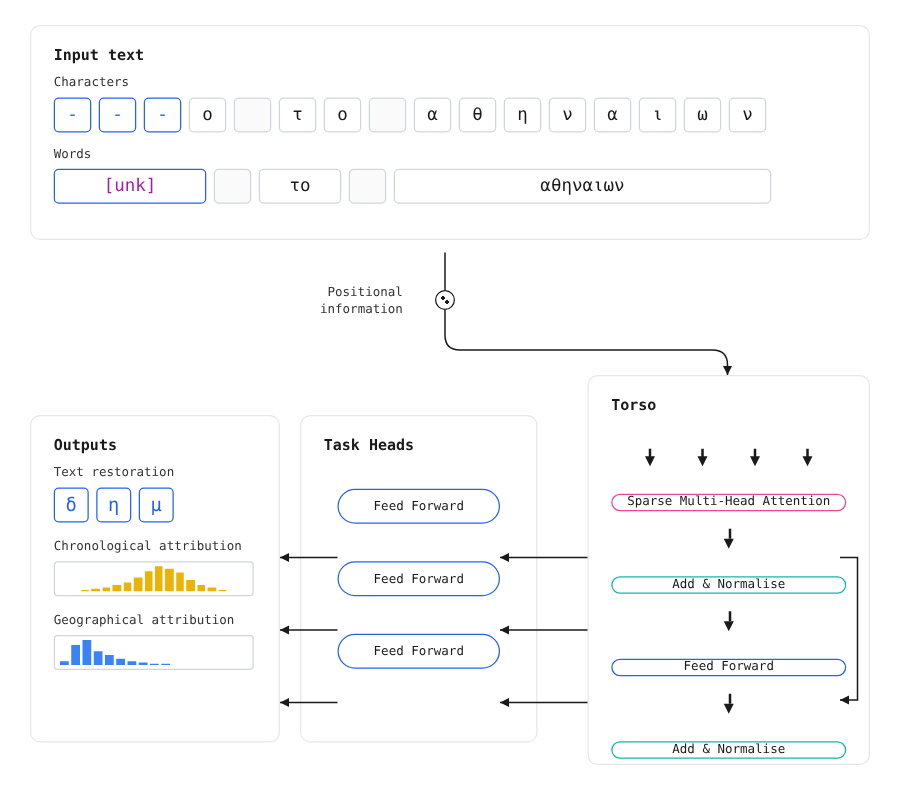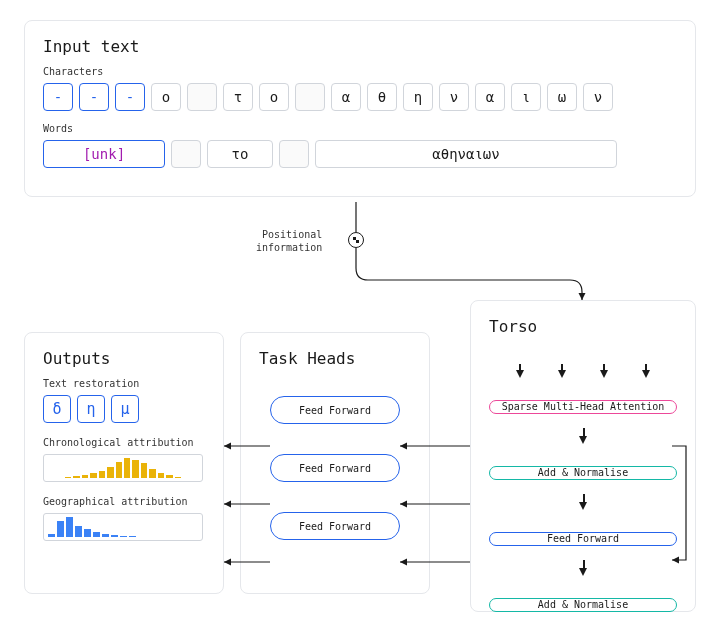--- a/index.html
+++ b/index.html
@@ -1,19 +1,19 @@
 <!DOCTYPE html>
 <html><head>
 <meta charset="utf-8">
 <style>
   *{box-sizing:border-box;margin:0;padding:0}
   body{font-family:ui-monospace,SFMono-Regular,Menlo,Consolas,monospace;font-size:11px;color:#1a1a1a;background:#fff;width:720px;height:638px;position:relative;padding:20px 24px}
   .panel{border:1px solid #e5e7eb;border-radius:8px;padding:16px 18px;background:#fff}
   .input-panel{margin-bottom:14px}
-  .panel-title{font-size:16px;font-weight:400;margin-bottom:10px}
+  .panel-title{font-size:12px;font-weight:700;margin-bottom:10px}
   .sub-label{font-size:10px;margin-bottom:6px;color:#333}
   .row{display:flex;gap:6px;margin-bottom:12px;flex-wrap:nowrap}
   .cell{border:1px solid #d1d5db;border-radius:4px;height:28px;display:flex;align-items:center;justify-content:center;font-size:14px;background:#fff}
   .char{width:30px}
   .char.blue{border-color:#2563eb;color:#2563eb}
   .char.empty{background:#fafafa;color:transparent}
   .word{flex:0 0 auto}
   .word.unk{width:122px;border-color:#2563eb;color:#a21caf}
   .word.gap{width:30px;background:#fafafa}
   .word.w2{width:66px}

